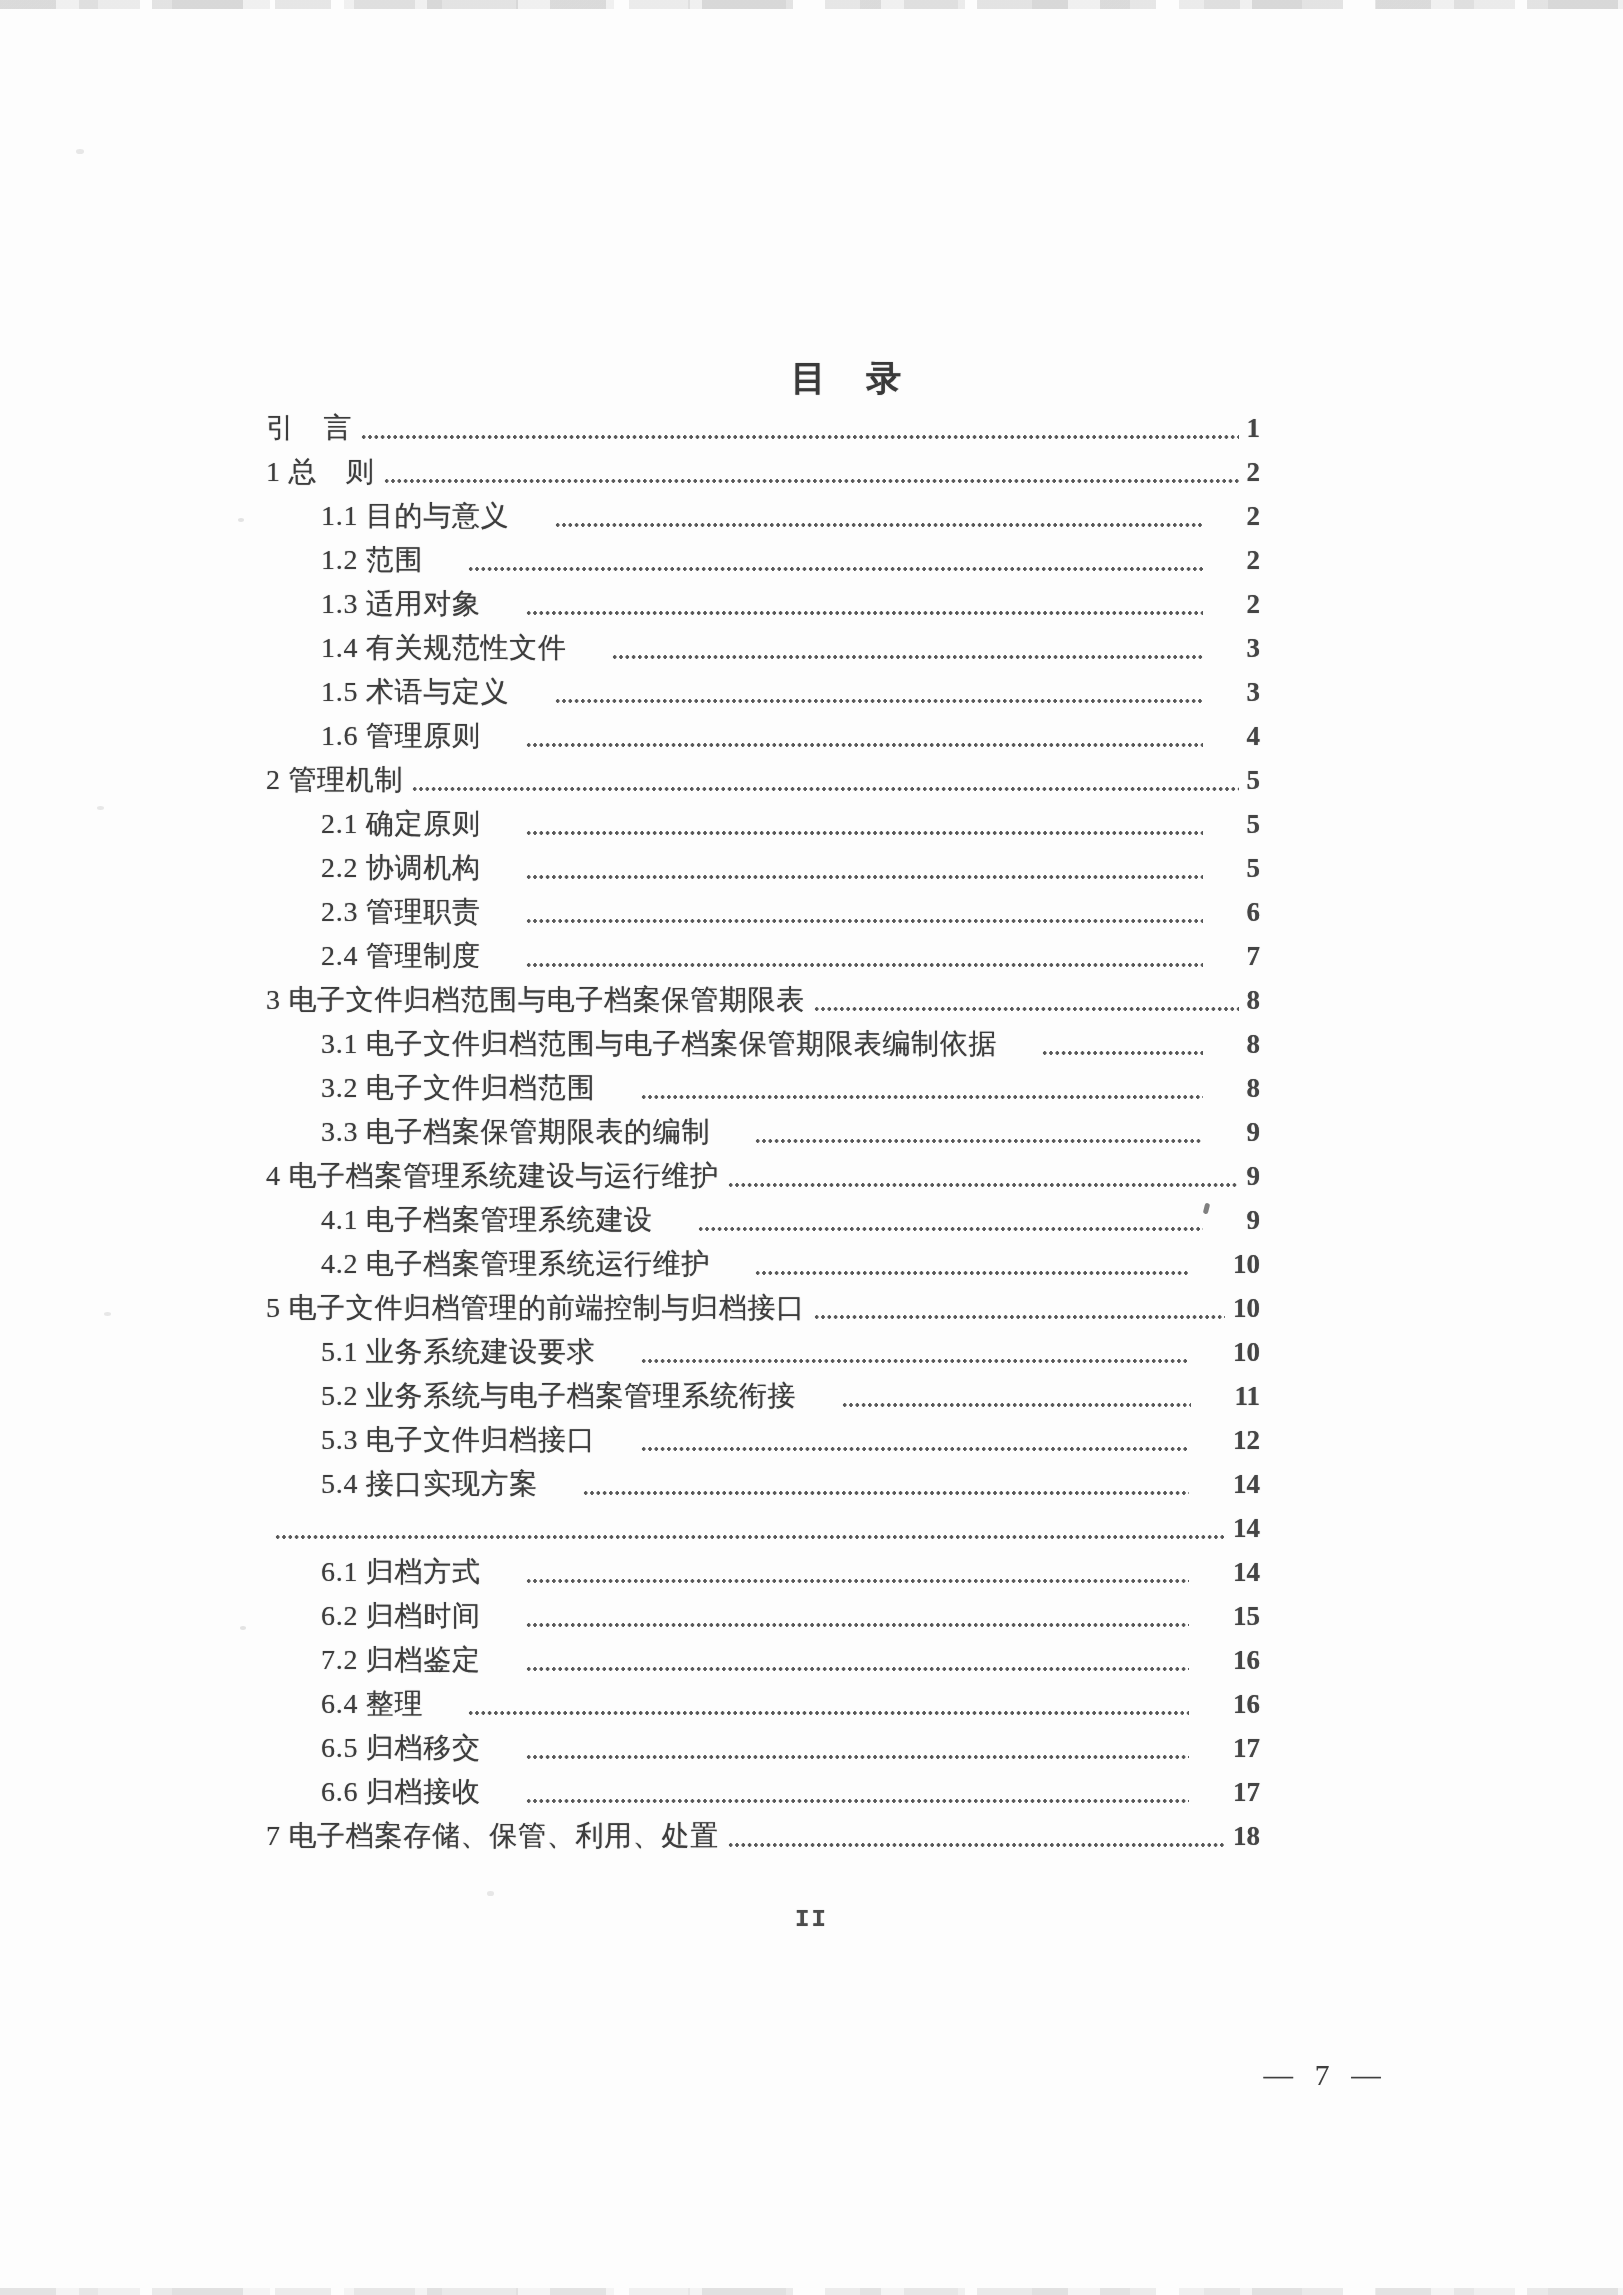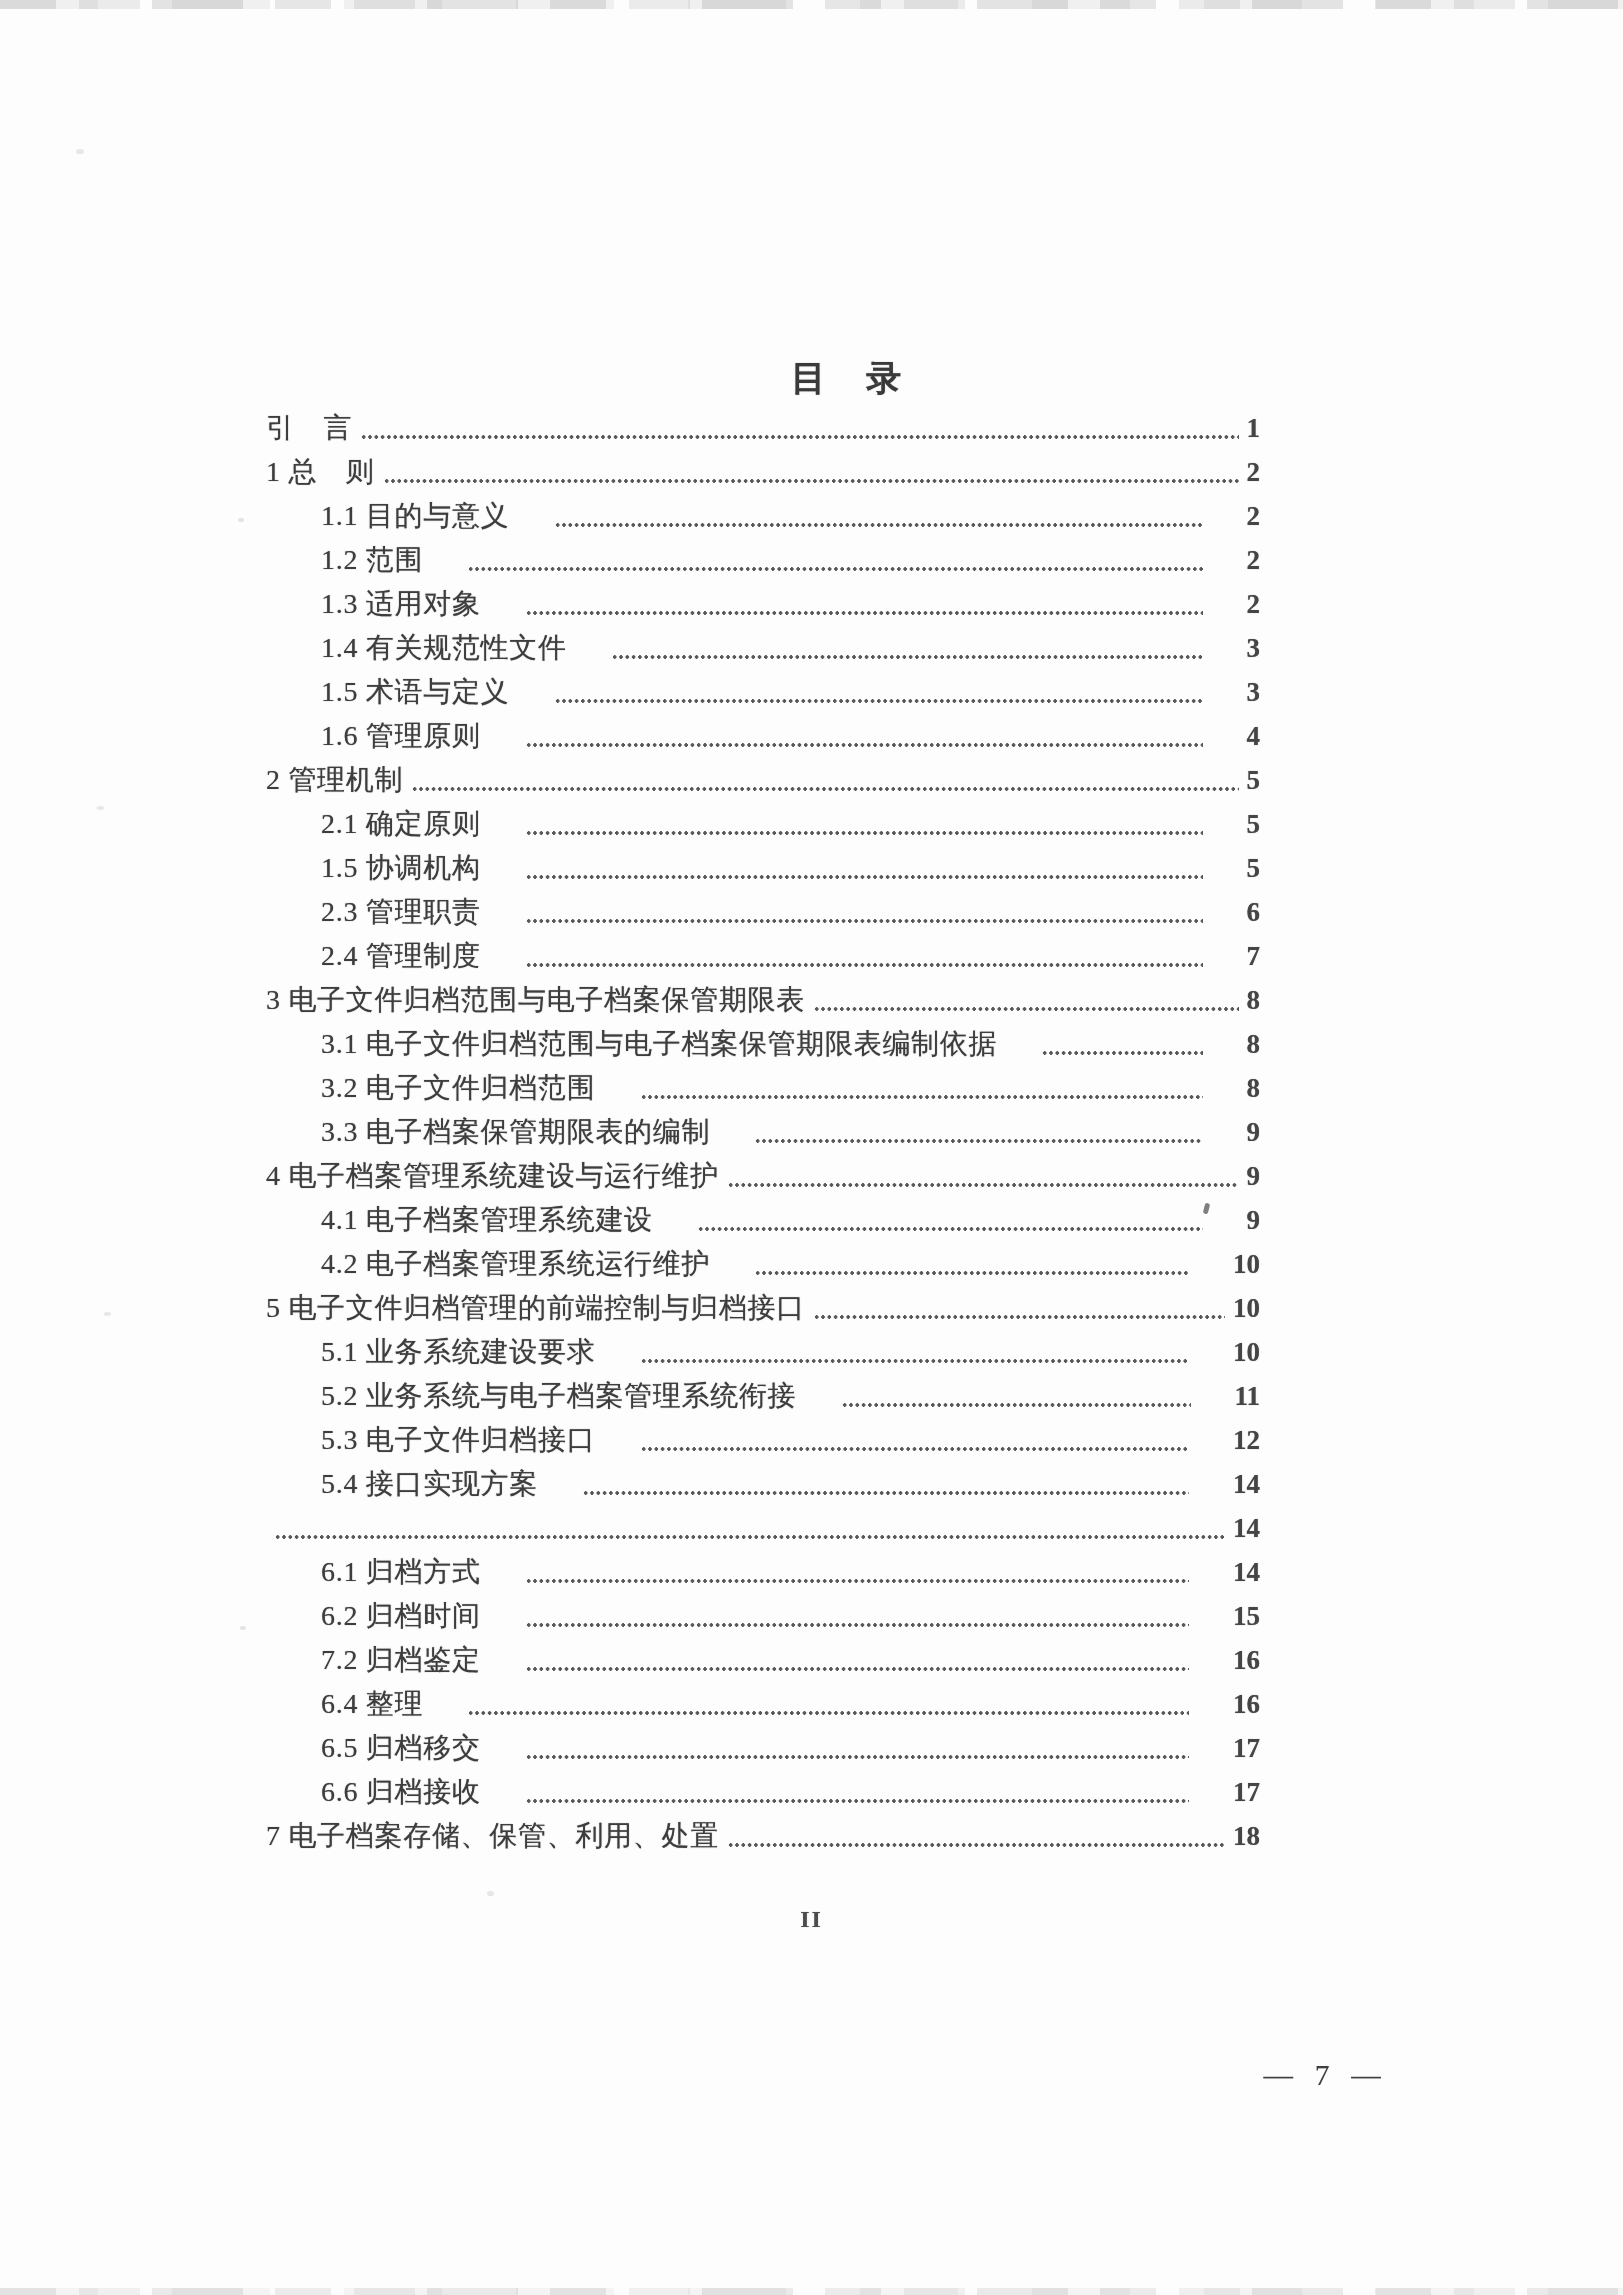--- a/index.html
+++ b/index.html
@@ -117,20 +117,21 @@
     position: absolute;
     top: 1906px;
     left: 0;
     width: 100%;
     text-align: center;
     font-size: 24px;
     font-weight: bold;
     letter-spacing: 2px;
     color: #4c4c4c;
     text-shadow: 0 0 0.9px rgba(50,50,50,0.5);
+    font-family: Liberation Mono, monospace;
   }
   .page-folio {
     position: absolute;
     top: 2059px;
     right: 241px;
     font-size: 29.5px;
     color: #3f3f3f;
     letter-spacing: 1.3px;
     word-spacing: 11.8px;
     text-shadow: 0 0 0.7px rgba(50,50,50,0.4);
@@ -190,21 +191,21 @@
         <span class="toc-label">2 管理机制</span>
         <span class="toc-dots"></span>
         <span class="toc-page">5</span>
       </div>
       <div class="toc-row level-2">
         <span class="toc-label">2.1 确定原则</span>
         <span class="toc-dots"></span>
         <span class="toc-page">5</span>
       </div>
       <div class="toc-row level-2">
-        <span class="toc-label">1.5 协调机构</span>
+        <span class="toc-label">2.2 协调机构</span>
         <span class="toc-dots"></span>
         <span class="toc-page">5</span>
       </div>
       <div class="toc-row level-2">
         <span class="toc-label">2.3 管理职责</span>
         <span class="toc-dots"></span>
         <span class="toc-page">6</span>
       </div>
       <div class="toc-row level-2">
         <span class="toc-label">2.4 管理制度</span>

